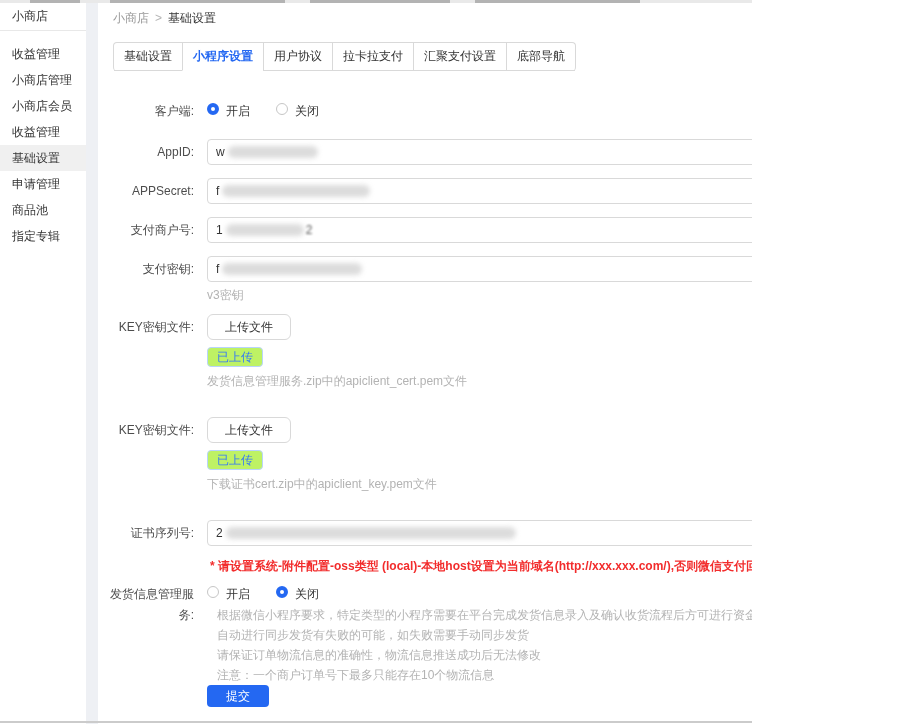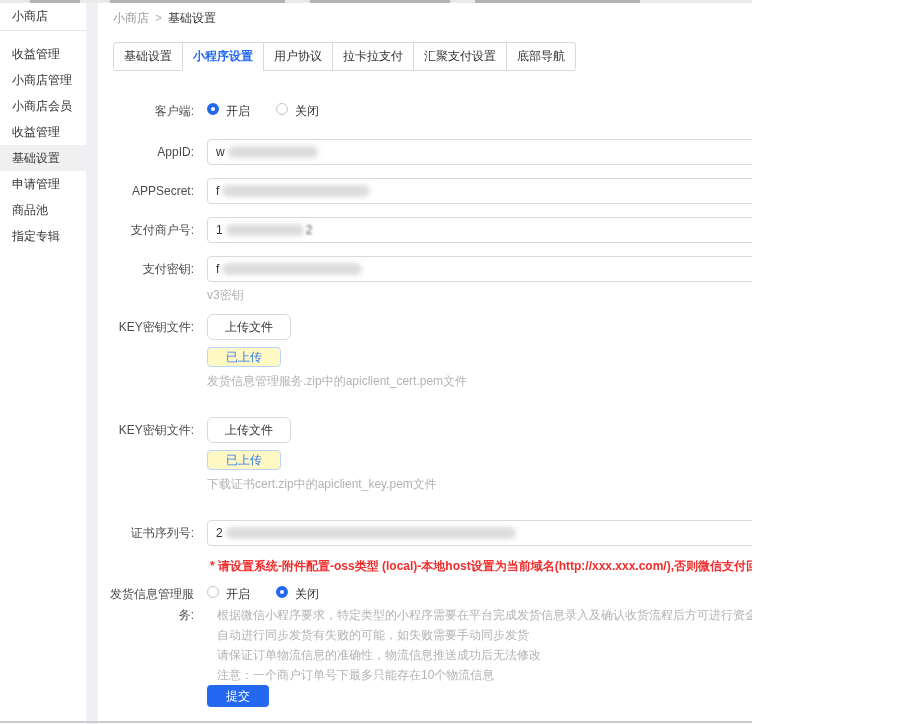--- a/index.html
+++ b/index.html
@@ -46,21 +46,21 @@
   .w140{width:140px;} .w290{width:290px;}
 
   .radio-line{display:flex;align-items:center;height:21px;}
   .radio{display:inline-flex;margin-right:26px;cursor:pointer;}
   .dot{width:12px;height:12px;box-sizing:border-box;border-radius:50%;border:1px solid #c6c6c6;background:#fff;margin-right:7px;}
   .radio.checked .dot{border:4px solid #2468f2;}
 
   .hint{color:#b3b3b3;margin-top:6px;margin-bottom:12px;line-height:14px;}
   .upload-btn{display:inline-block;box-sizing:border-box;height:26px;line-height:24px;padding:0 17px;border:1px solid #d9d9d9;
               border-radius:6px;background:#fff;color:#333;cursor:pointer;}
-  .uploaded-tag{display:inline-block;margin-top:7px;padding:2px 18px;background:#fef9c3;color:#3478f6;
+  .uploaded-tag{display:inline-block;margin-top:7px;padding:2px 9px;background:#bef264;color:#3478f6;
                 border:1px solid #b8d4fb;border-radius:4px;line-height:14px;cursor:pointer;}
   .upload-note{color:#b3b3b3;margin-top:7px;line-height:14px;}
   .upload-block{margin-bottom:29px;}
 
   .red-note{color:#f22c2c;font-weight:bold;margin:13px 0 0 3px;white-space:nowrap;line-height:14px;}
   .row.shipping{margin-top:11px;margin-bottom:0;}
   .notes{margin-left:10px;color:#b3b3b3;}
   .notes div{line-height:20px;white-space:nowrap;overflow:hidden;}
 
   .submit-btn{position:relative;z-index:2;display:inline-block;height:22px;line-height:22px;padding:0 19px;

